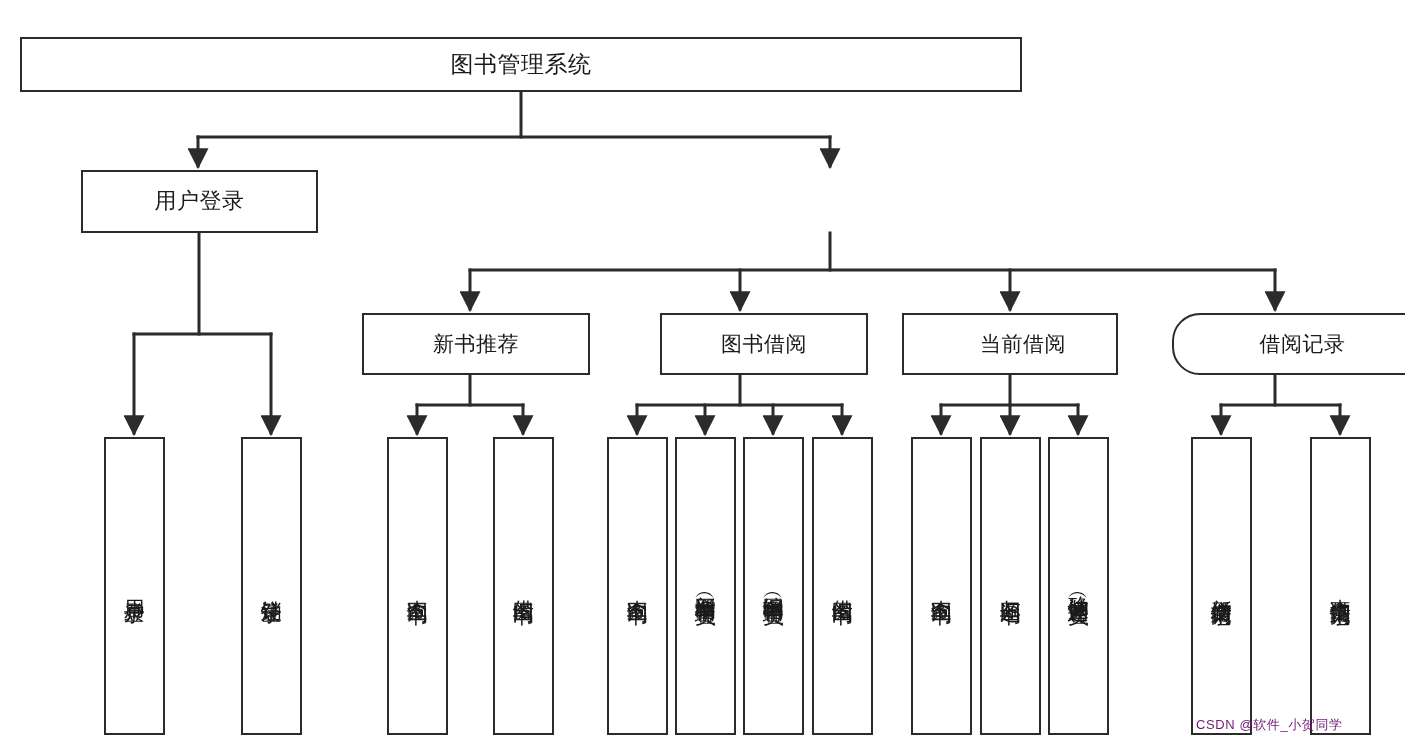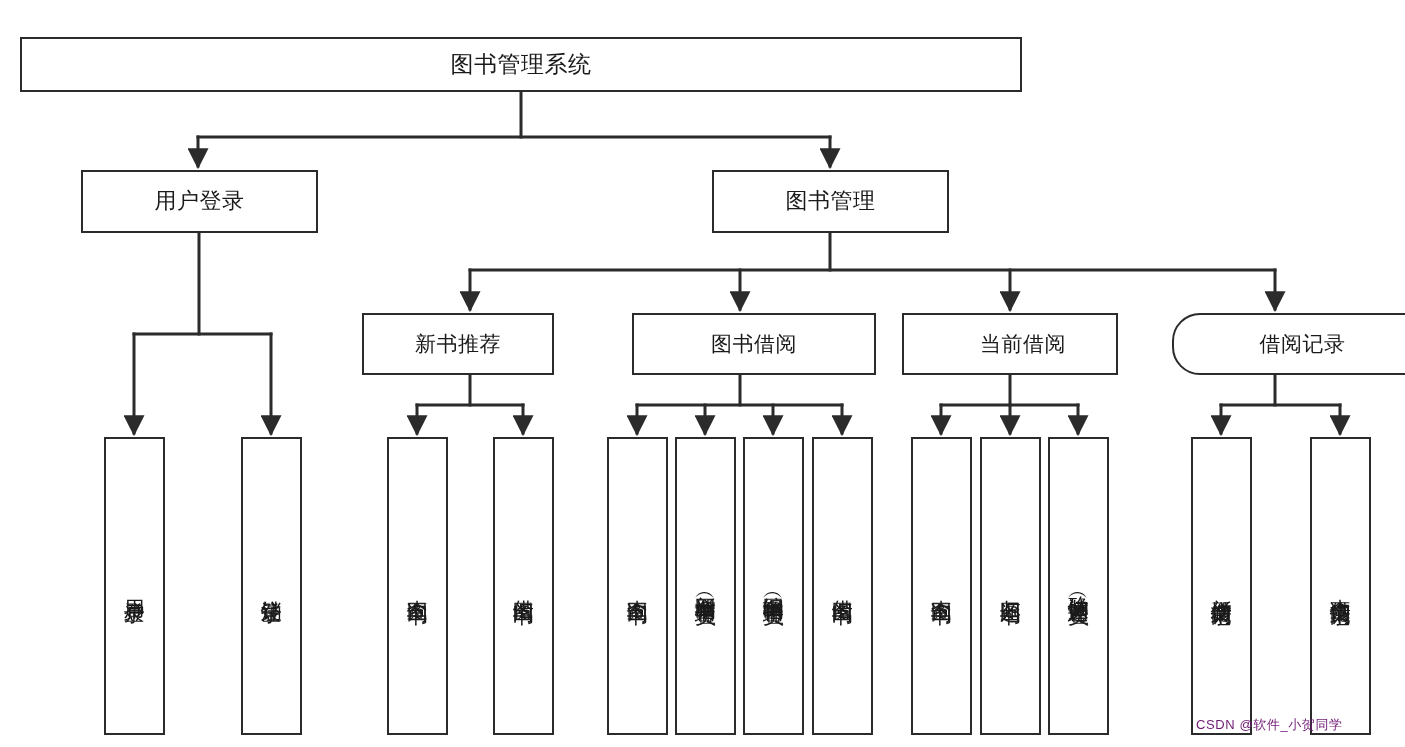--- a/index.html
+++ b/index.html
@@ -126,28 +126,25 @@
     </g>
   </svg>
 
   <div class="node node-root" style="left:20px; top:13px; width:1002px; height:55px;margin-top:24px;">
     <span class="label">图书管理系统</span>
   </div>
 
   <div class="node node-l2" style="left:81px; top:170px; width:237px; height:63px;">
     <span class="label">用户登录</span>
   </div>
-  <div class="node node-l2" style="left:712px; top:170px; width:237px; height:63px;">
-    <span class="label">图书管理</span>
-  </div>
 
-  <div class="node node-l3" style="left:362px; top:313px; width:192px; height:62px;">
+  <div class="node node-l3" style="left:362px; top:313px; width:228px; height:62px;">
     <span class="label">新书推荐</span>
   </div>
-  <div class="node node-l3" style="left:632px; top:313px; width:244px; height:62px;">
+  <div class="node node-l3" style="left:660px; top:313px; width:208px; height:62px;">
     <span class="label">图书借阅</span>
   </div>
   <div class="node node-l3" style="left:902px; top:313px; width:216px; height:62px;padding-left:26px;">
     <span class="label">当前借阅</span>
   </div>
   <div class="node node-l3" style="left:1172px; top:313px; width:261px; height:62px;border-radius:28px;">
     <span class="label">借阅记录</span>
   </div>
 
   <div class="node node-leaf" style="left:104px; top:437px; width:61px; height:298px;">

